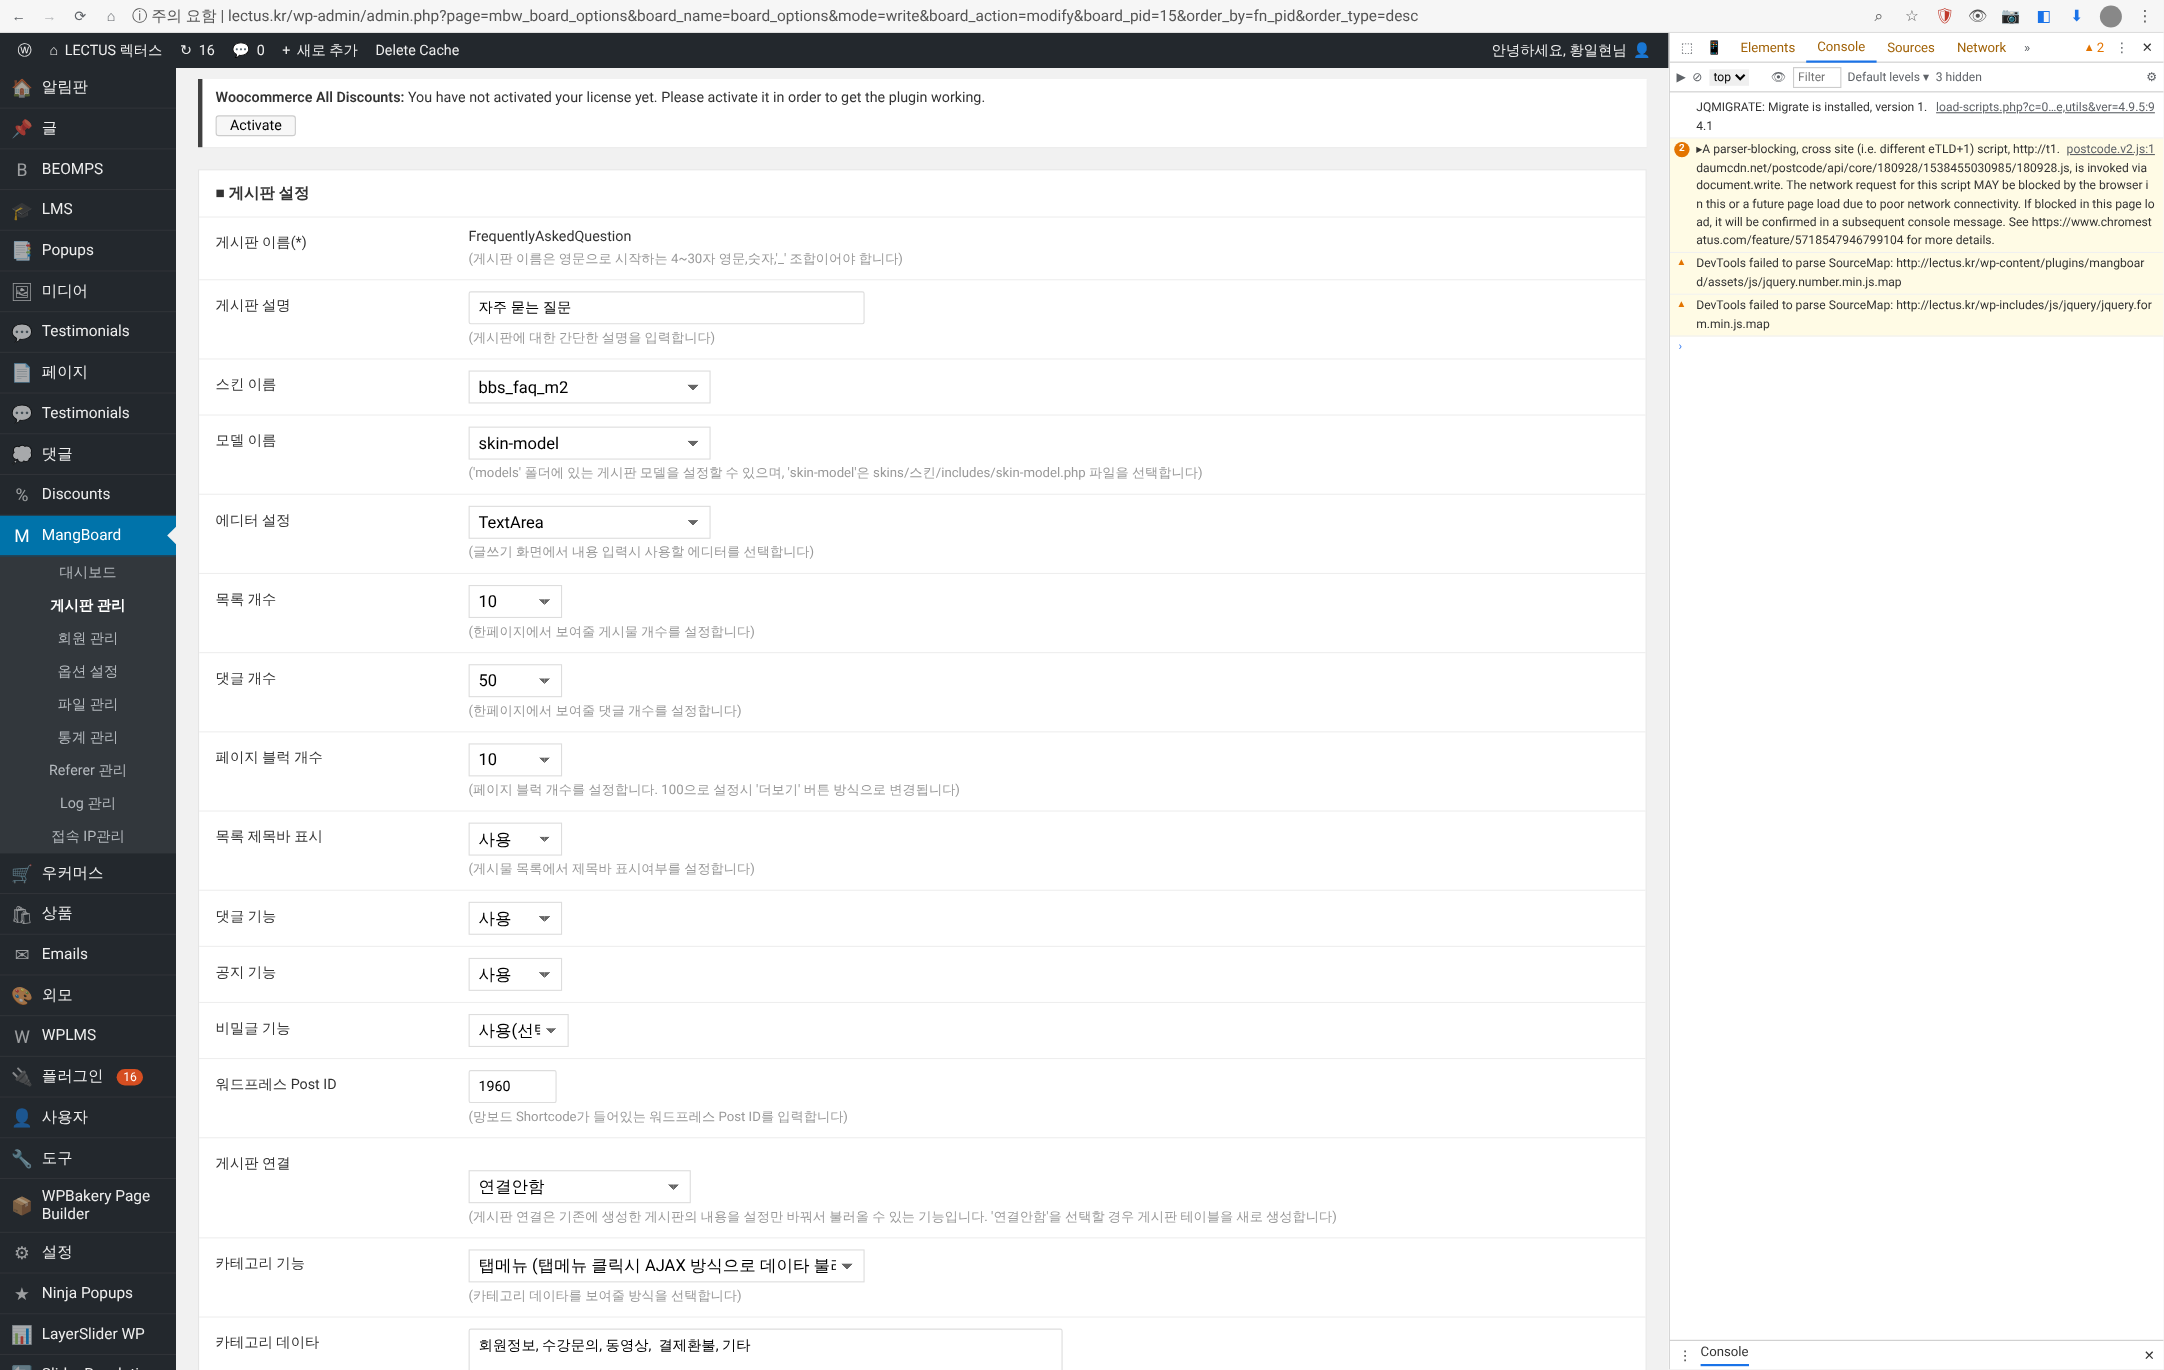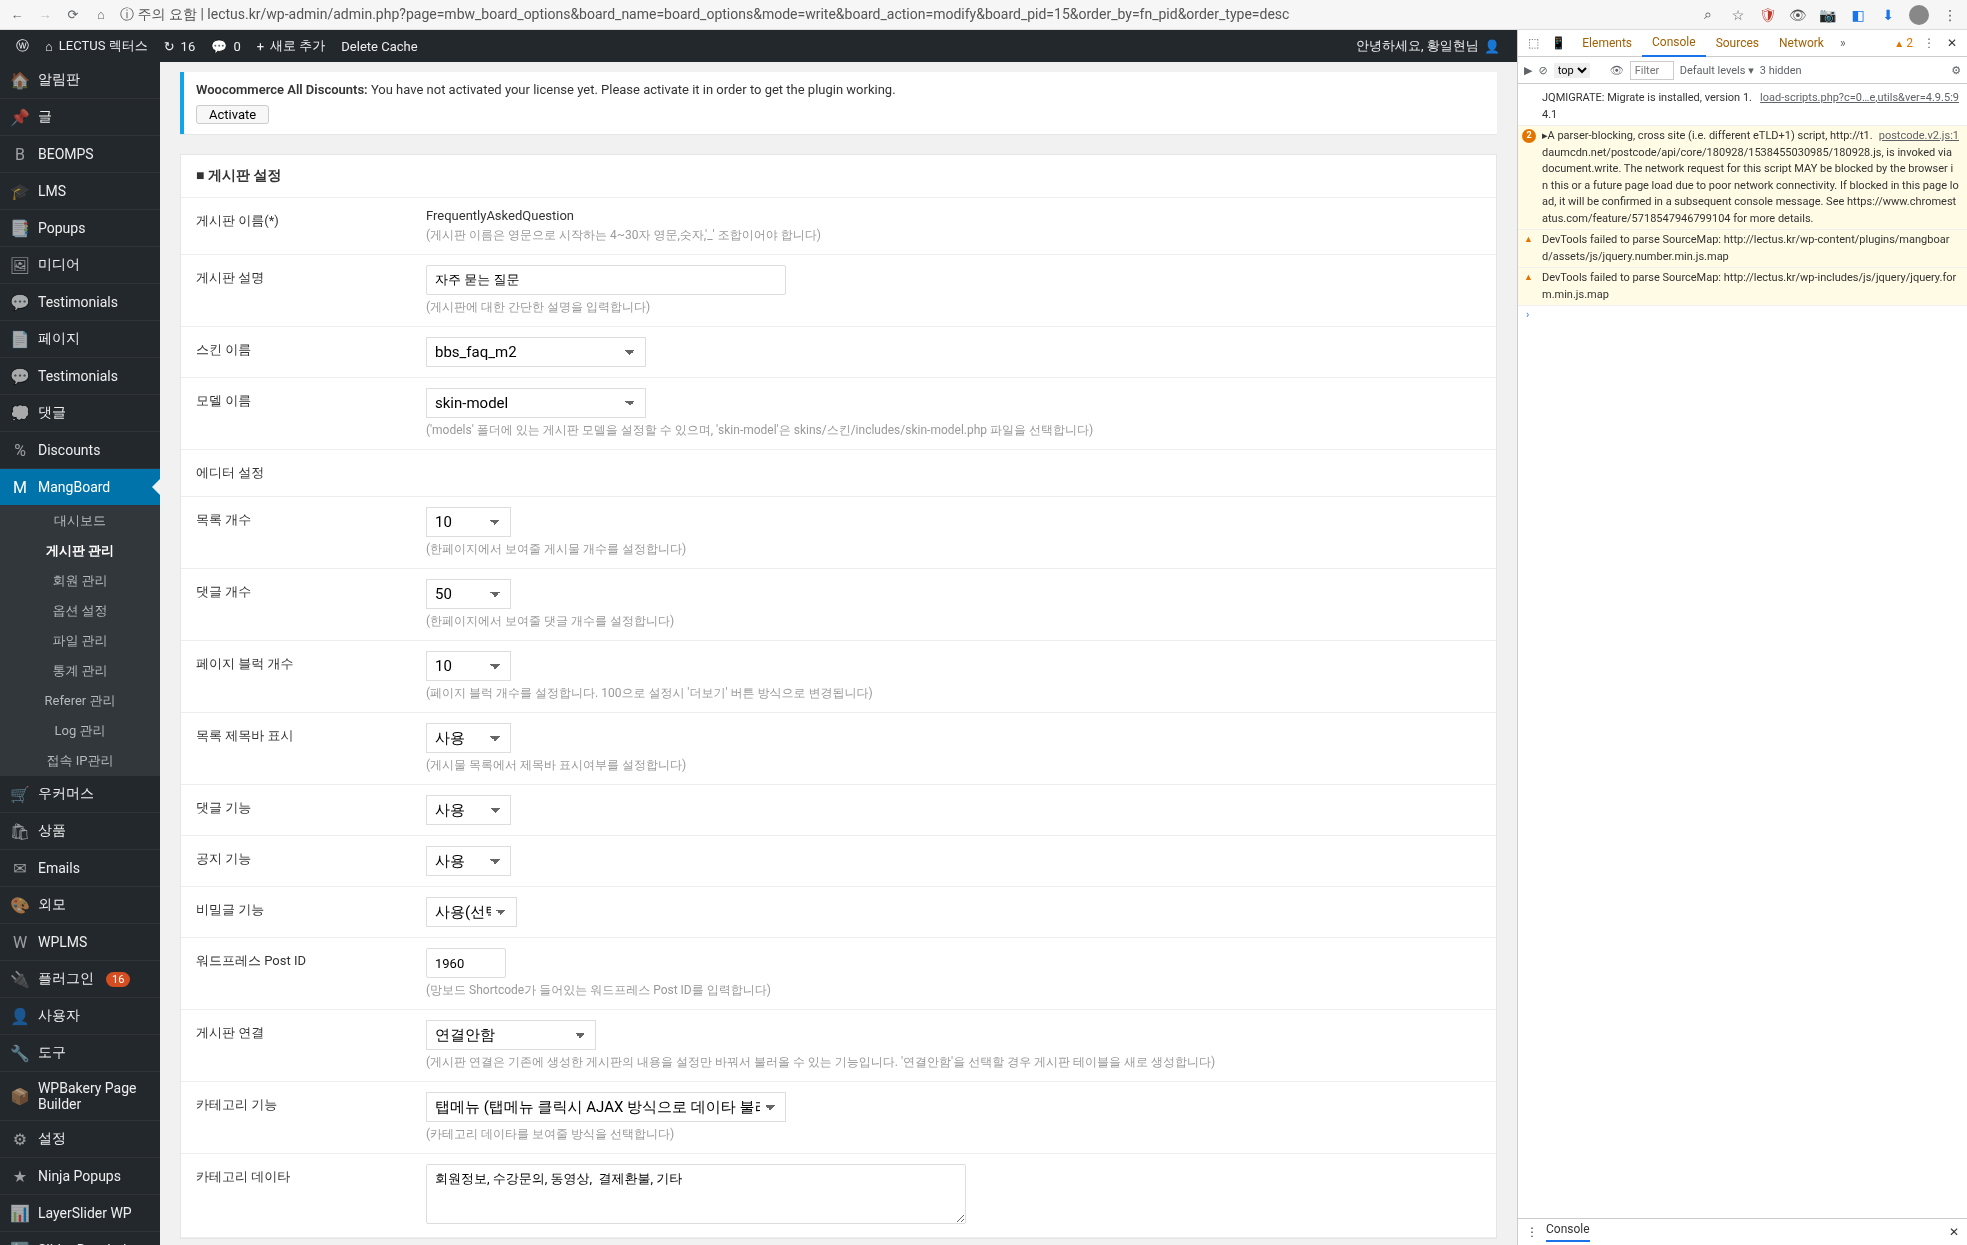--- a/index.html
+++ b/index.html
@@ -24,38 +24,38 @@
 .wp-sidebar .menu-item.active { background: #0073aa; color: #fff; position: relative; }
 .wp-sidebar .menu-item.active::after { content: ""; position: absolute; right: 0; top: 50%; transform: translateY(-50%); border: 8px solid transparent; border-right-color: #f1f1f1; }
 .wp-sidebar .menu-icon { width: 20px; height: 20px; display: flex; align-items: center; justify-content: center; font-size: 16px; opacity: 0.6; }
 .wp-sidebar .menu-item.active .menu-icon { opacity: 1; }
 .wp-sidebar .submenu { background: #32373c; text-align: center; }
 .wp-sidebar .submenu-item { padding: 6px 12px; color: #b4b9be; font-size: 13px; cursor: pointer; }
 .wp-sidebar .submenu-item.active { color: #fff; font-weight: 600; }
 .wp-sidebar .badge { background: #d54e21; color: #fff; border-radius: 10px; font-size: 11px; padding: 1px 6px; margin-left: 4px; }
 
 .wp-content { flex: 1; overflow-y: auto; padding: 10px 20px 20px 20px; background: #f1f1f1; }
-.notice-warn { background: #fff; border-left: 4px solid #0ea5e9; padding: 10px 12px; margin-bottom: 20px; box-shadow: 0 1px 1px rgba(0,0,0,0.04); }
+.notice-warn { background: #fff; border-left: 4px solid #404040; padding: 10px 12px; margin-bottom: 20px; box-shadow: 0 1px 1px rgba(0,0,0,0.04); }
 .notice-warn strong { font-weight: 600; }
 .activate-btn { margin-top: 8px; background: #f7f7f7; border: 1px solid #ccc; padding: 1px 12px; cursor: pointer; border-radius: 3px; font-size: 13px; }
 
 .settings-panel { background: #fff; padding: 0; border: 1px solid #e5e5e5; }
 .settings-header { padding: 12px 15px; font-size: 14px; font-weight: 600; border-bottom: 1px solid #eee; }
 .settings-header::before { content: "■ "; }
 .form-row { display: flex; border-bottom: 1px solid #eee; }
 .form-label { width: 230px; padding: 14px 15px; font-size: 13px; color: #333; }
 .form-value { flex: 1; padding: 10px 15px; }
 .form-value input[type="text"], .form-value textarea { border: 1px solid #ddd; padding: 5px 8px; font-size: 13px; border-radius: 2px; }
 .form-value input[type="text"] { width: 360px; height: 30px; }
 .form-value input[type="text"].small { width: 80px; }
 .form-value textarea { width: 540px; height: 60px; resize: vertical; }
 .form-value select { border: 1px solid #ddd; padding: 5px 25px 5px 8px; font-size: 15px; background: #fff; height: 30px; appearance: none; background-image: linear-gradient(45deg, transparent 50%, #666 50%), linear-gradient(135deg, #666 50%, transparent 50%); background-position: calc(100% - 15px) 12px, calc(100% - 10px) 12px; background-size: 5px 5px; background-repeat: no-repeat; }
 .form-value select.w220 { width: 220px; }
 .form-value select.w80 { width: 85px; }
-.form-value select.w170 { width: 170px; }
+.form-value select.w170 { width: 202px; margin-top: 19px; }
 .form-value select.w360 { width: 360px; }
 .form-hint { font-size: 12px; color: #999; margin-top: 4px; }
 
 .devtools-tabs { height: 27px; border-bottom: 1px solid #ccc; display: flex; align-items: center; font-family: -apple-system, sans-serif; font-size: 12px; padding: 0 4px; }
 .devtools-tabs .dt-icon { padding: 0 6px; color: #5f6368; cursor: pointer; }
 .devtools-tabs .dt-tab { padding: 6px 10px; cursor: pointer; color: #a16207; }
 .devtools-tabs .dt-tab.active { border-bottom: 2px solid #1a73e8; }
 .devtools-tabs .warn-count { color: #e37400; margin-left: auto; padding: 0 4px; display:flex; align-items:center; gap:2px;}
 .devtools-tabs .close-x { padding: 0 6px; cursor: pointer; }
 
@@ -258,20 +258,22 @@
             </div>
 
           <div class="form-row">
               <div class="form-label">모델 이름</div>
             <div class="form-value"><select class="w220"><option>skin-model</option></select>
             <div class="form-hint">('models' 폴더에 있는 게시판 모델을 설정할 수 있으며, 'skin-model'은 skins/스킨/includes/skin-model.php 파일을 선택합니다)</div></div>
             </div>
 
           <div class="form-row">
               <div class="form-label">에디터 설정</div>
+            <div class="form-value"><select class="w220"><option>TextArea</option></select>
+            <div class="form-hint">(글쓰기 화면에서 내용 입력시 사용할 에디터를 선택합니다)</div></div>
             </div>
 
           <div class="form-row">
               <div class="form-label">목록 개수</div>
             <div class="form-value"><select class="w80"><option>10</option></select>
             <div class="form-hint">(한페이지에서 보여줄 게시물 개수를 설정합니다)</div></div>
             </div>
 
           <div class="form-row">
               <div class="form-label">댓글 개수</div>

